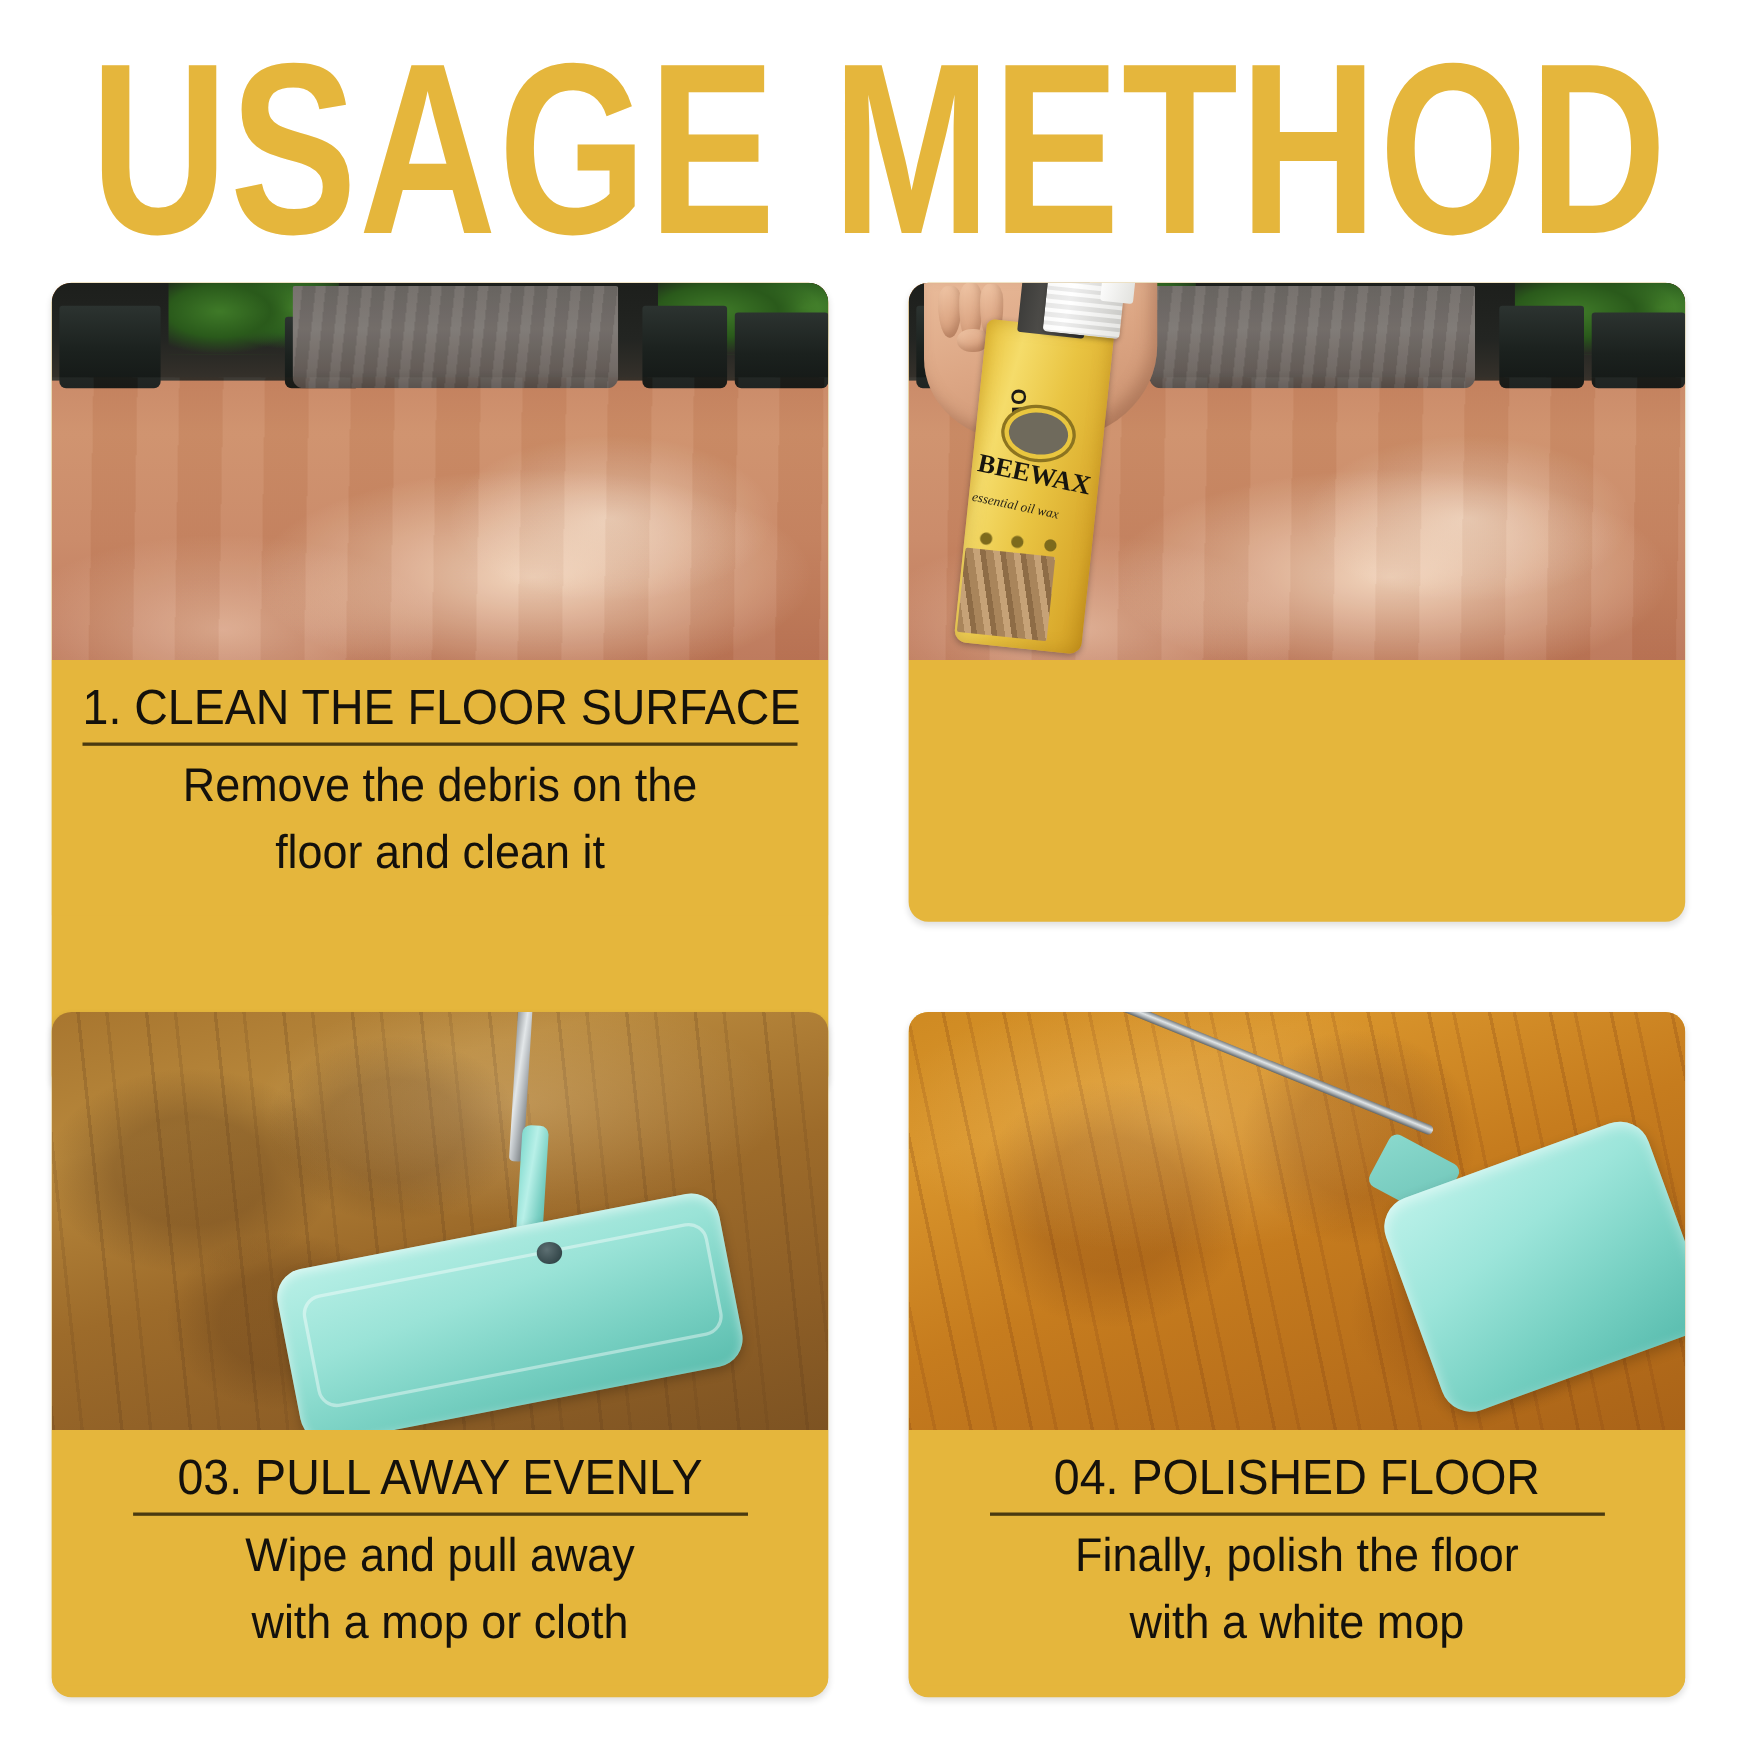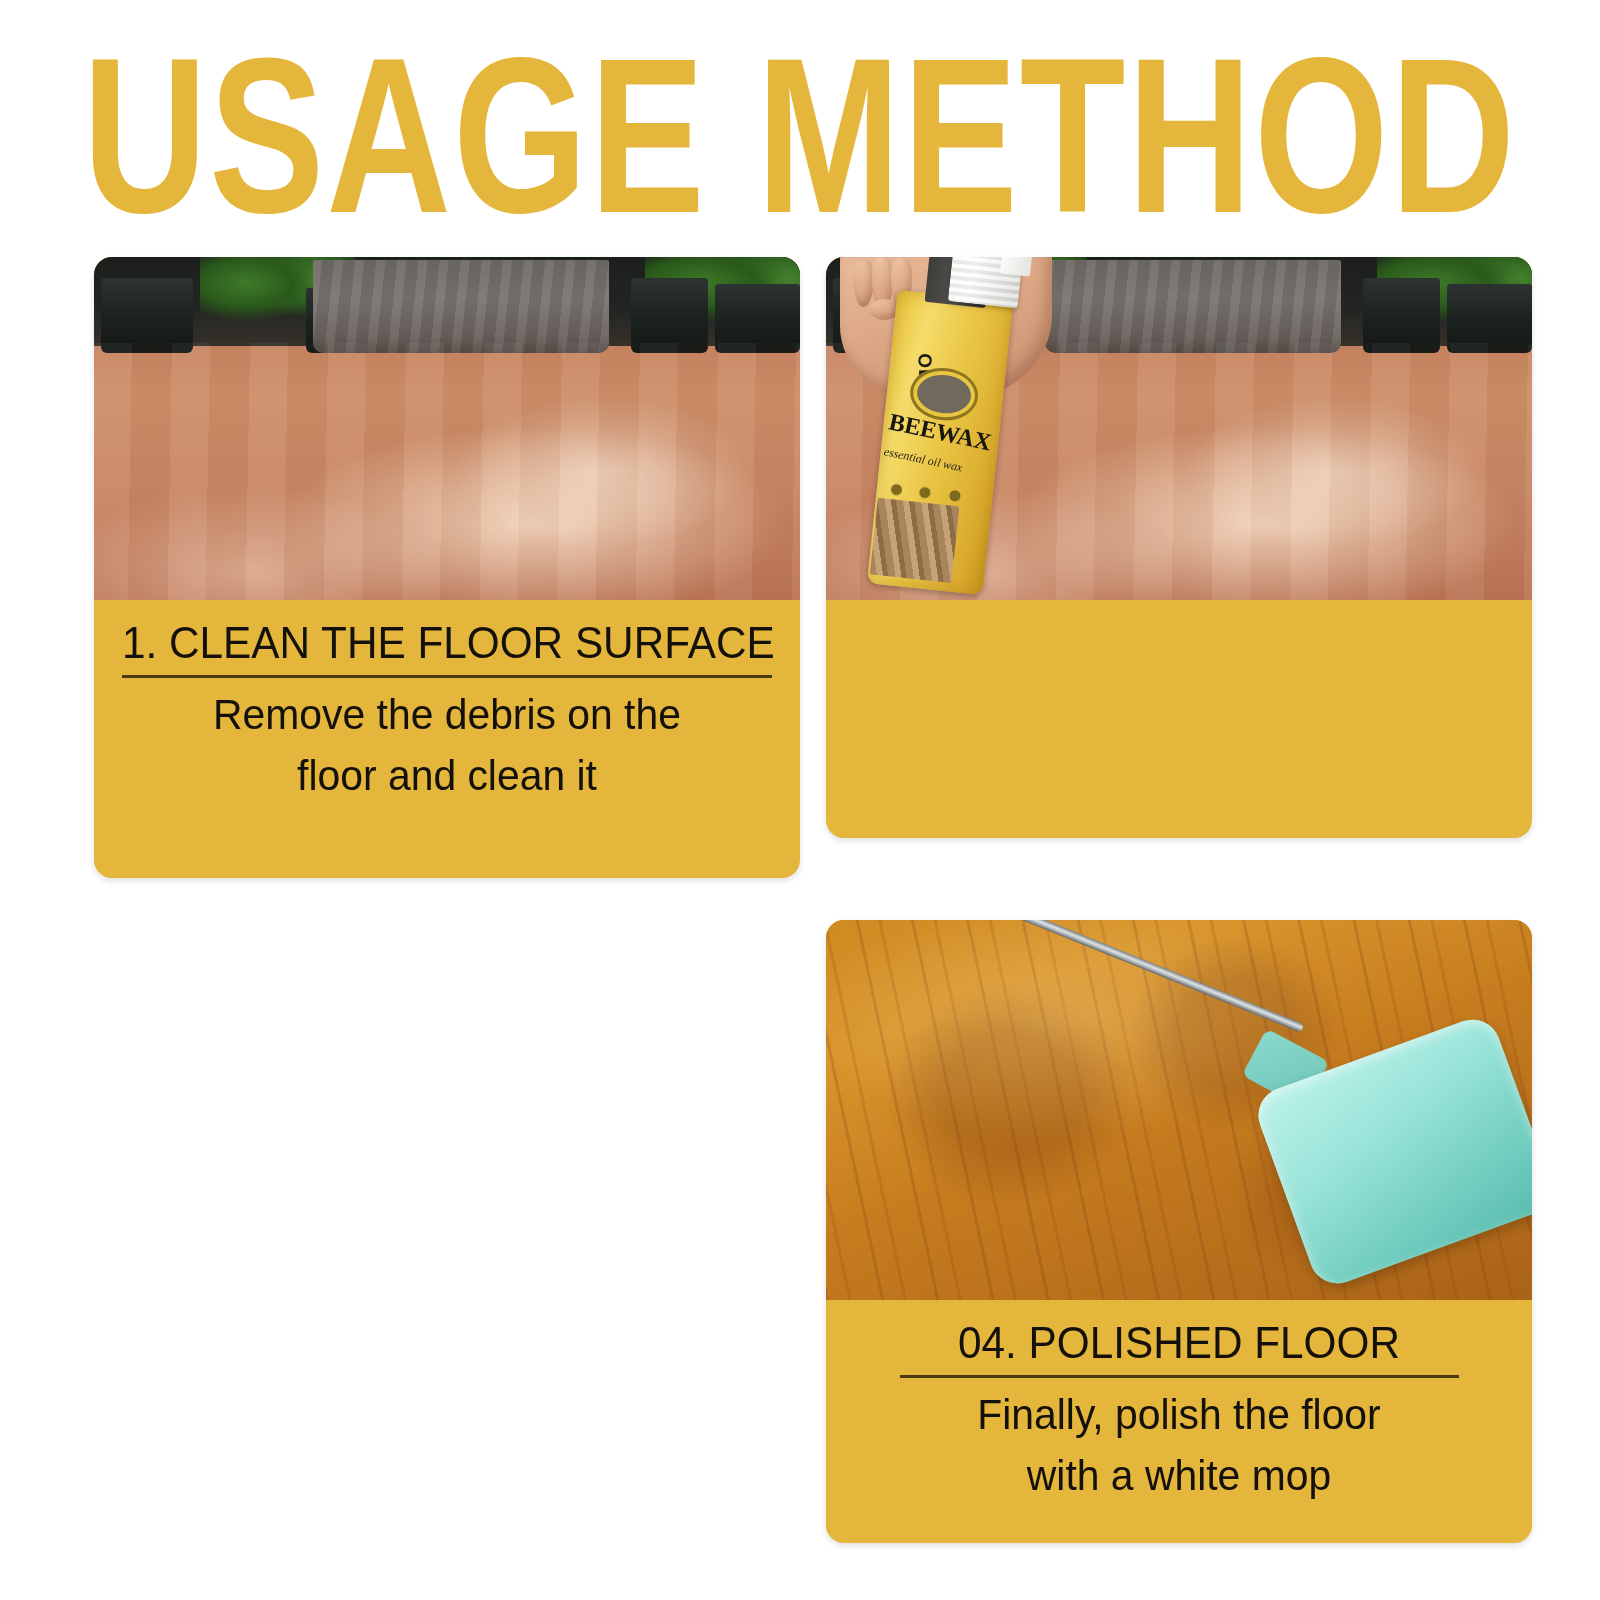--- a/index.html
+++ b/index.html
@@ -47,21 +47,21 @@
     height: 1290px;
   }
   .card {
     position: absolute;
     width: 706px;
     border-radius: 18px;
     overflow: hidden;
     background: #e5b63c;
     box-shadow: 0 3px 6px rgba(0,0,0,0.12);
   }
-  .card-1 { left: 0;     top: 0;    height: 621px; margin-left: 47px; }
+  .card-1 { left: 0;     top: 0;    height: 738px; }
   .card-2 { left: 779px; top: 0;    height: 581px; }
   .card-3 { left: 0;     top: 663px; height: 623px; }
   .card-4 { left: 779px; top: 663px; height: 623px; }
 
   
   .photo {
     position: relative;
     width: 100%;
     overflow: hidden;
   }
@@ -513,20 +513,36 @@
         <div class="lbl-top">OE</div>
         <div class="lbl-seal"></div>
         <div class="lbl-brand">BEEWAX</div>
         <div class="lbl-sub">essential oil wax</div>
         <div class="lbl-icons"></div>
         <div class="lbl-plank"></div>
       </div>
     </div>
   </div>
 
+  <div class="card card-3">
+    <div class="photo photo-3">
+      <div class="wood-3"></div>
+      <div class="mop-pad-3"></div>
+      <div class="mop-pole mop-pole-3"></div>
+      <div class="mop-grip-3"></div>
+      <div class="mop-head-3"></div>
+      <div class="mop-joint-3"></div>
+    </div>
+    <div class="caption">
+      <div class="cap-head center">03. PULL AWAY EVENLY</div>
+      <div class="cap-rule"></div>
+      <div class="cap-body">Wipe and pull away</div>
+      <div class="cap-body">with a mop or cloth</div>
+    </div>
+  </div>
 
   <div class="card card-4">
     <div class="photo photo-4">
       <div class="wood-4"></div>
       <div class="mop-pole-4"></div>
       <div class="mop-pad-4"></div>
       <div class="mop-neck-4"></div>
       <div class="mop-head-4"></div>
     </div>
     <div class="caption">

